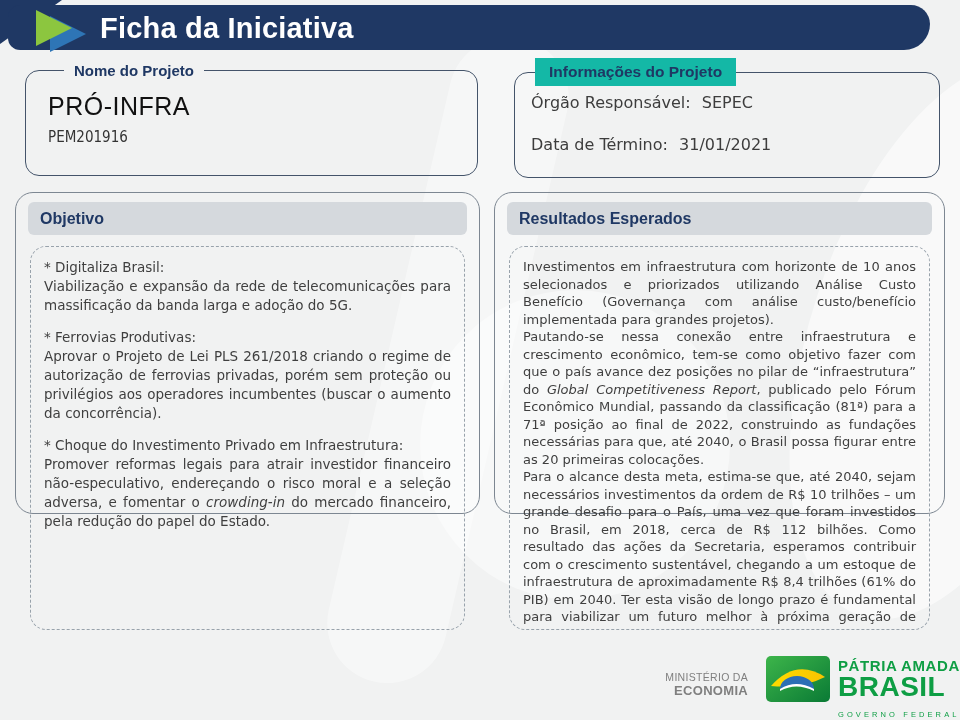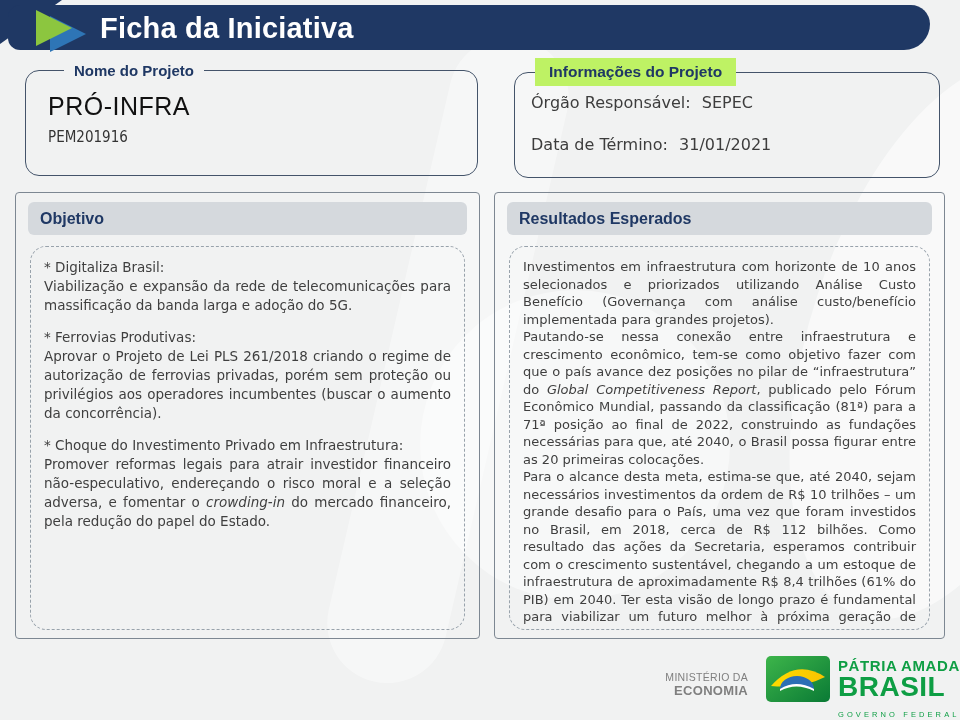--- a/index.html
+++ b/index.html
@@ -23,28 +23,28 @@
   
   fieldset { position:absolute; border:1.4px solid #44546A; border-radius:14px; background:transparent; z-index:2; min-inline-size:0; }
   legend { color:#1F3864; font-weight:bold; font-size:15px; }
 
   .project-box { left:25px; top:62px; width:453px; height:114px; padding:0 22px; }
   .project-box legend { margin-left:16px; padding:0 10px; }
   .project-name { margin-top:13px; font-size:25px; color:#111; letter-spacing:.5px; }
   .project-code { margin-top:7px; font-size:15px; color:#333; font-family:"DejaVu Sans", sans-serif; font-stretch:condensed; }
 
   .info-box { left:514px; top:58px; width:426px; height:120px; padding:0 16px; }
-  .info-box legend { margin-left:4px; padding:5px 14px; background:#bef264; font-size:15.5px; }
+  .info-box legend { margin-left:4px; padding:5px 14px; background:#14b8a6; font-size:15.5px; }
   .info-row { font-family:"DejaVu Sans", sans-serif; font-size:16px; color:#3d3d3d; }
   .info-row.first { margin-top:7px; }
   .info-row.second { margin-top:23px; }
   .info-row .val { margin-left:6px; }
 
   
-  .section { position:absolute; top:192px; height:447px; border:1.2px solid #7d8792; border-radius:4px; z-index:2; background:transparent; }
+  .section { position:absolute; top:192px; height:322px; border:1.2px solid #7d8792; border-radius:18px; z-index:2; background:transparent; }
   .section.left  { left:15px;  width:465px; }
   .section.right { left:494px; width:451px; }
   .section-bar { margin:9px 12px 0 12px; height:33px; background:#D5D9DD; border-radius:6px;
                  line-height:33px; padding-left:12px; color:#1F3864; font-weight:bold; font-size:16px; }
   .dashed { margin:11px 14px 12px 14px; height:384px; border:1.2px dashed #98a2ab; border-radius:16px;
             padding:11px 13px; color:#3f3f3f; text-align:justify; overflow:hidden;
             font-family:"DejaVu Sans", sans-serif; }
   .section.left  .dashed { font-size:13.5px; line-height:19px; }
   .section.right .dashed { font-size:13px;  line-height:17.5px; }
   .obj-item { margin-bottom:13px; }

